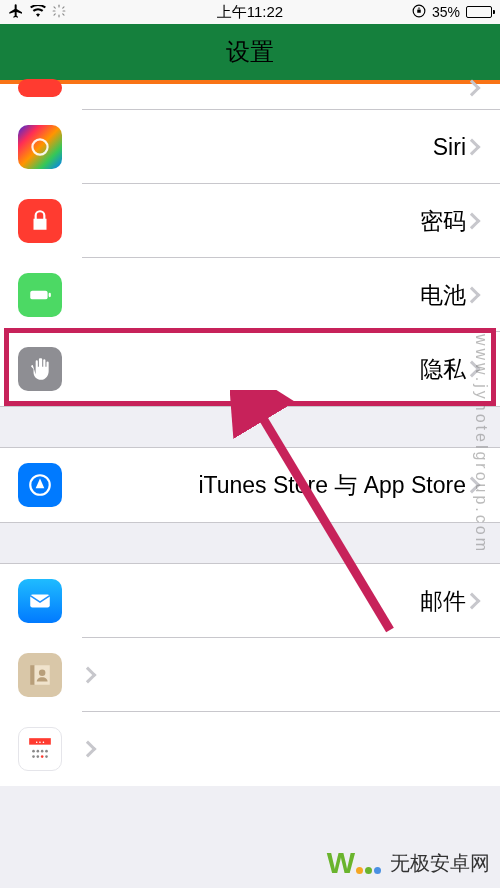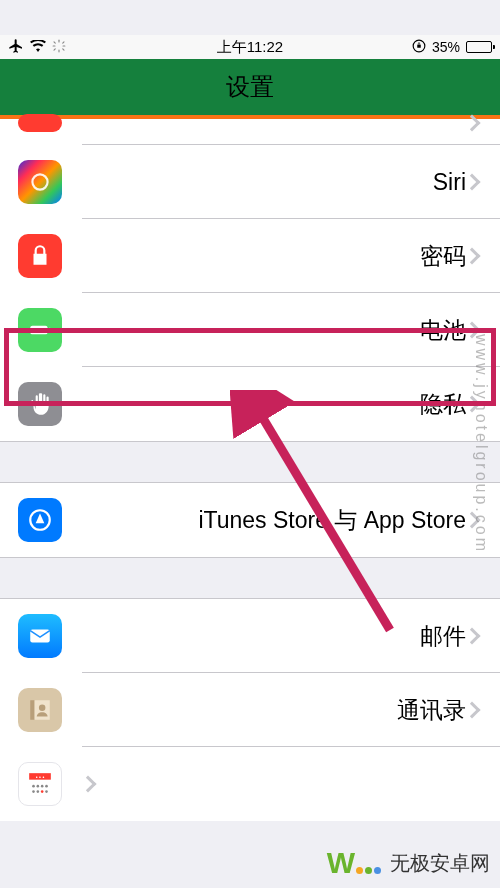--- a/index.html
+++ b/index.html
@@ -13,21 +13,20 @@
   }
   .status-bar {
     height: 24px;
     background: #f8f8f8;
     display: flex;
     align-items: center;
     justify-content: space-between;
     padding: 0 8px;
     font-size: 14px;
     color: #000;
-    margin-top: 35px;
   }
   .status-left { display: flex; align-items: center; gap: 6px; }
   .status-right { display: flex; align-items: center; gap: 6px; }
   .status-center { position: absolute; left: 50%; transform: translateX(-50%); font-weight: 500; font-size: 15px;}
   .battery-outline {
     width: 26px; height: 12px; border: 1px solid #000; border-radius: 2px;
     position: relative; display: inline-block; vertical-align: middle;
   }
   .battery-outline::after {
     content: ""; position: absolute; right: -4px; top: 3px; width: 2px; height: 4px; background: #000; border-radius: 0 1px 1px 0;
@@ -246,21 +245,20 @@
 
   <div class="row">
     <div class="icon-box" style="background:#d9c7a8">
       <svg class="icon-inner" viewBox="0 0 24 24">
           <rect x="3" y="3" width="4" height="18" fill="#b89f7a"></rect>
           <rect x="7" y="3" width="14" height="18" fill="#f0e3cc"></rect>
           <circle cx="14" cy="10" r="3" fill="#b89f7a"></circle>
           <path d="M9 18c0-2 2-4 5-4s5 2 5 4" fill="#b89f7a"></path>
         </svg>
     </div>
-    <div class="row-label">通讯录</div>
     <div class="chevron"></div>
     <div class="sep"></div>
   </div>
 
   <div class="row">
     <div class="icon-box" style="background:#fff;border:1px solid #e5e5ea">
       <svg class="icon-inner" viewBox="0 0 24 24">
           <rect x="2" y="2" width="20" height="6" fill="#ff3b30"></rect>
           <text x="12" y="7" text-anchor="middle" font-size="5" fill="#fff">• • •</text>
           <text x="12" y="20" text-anchor="middle" font-size="12" fill="#000" font-weight="300"></text>

